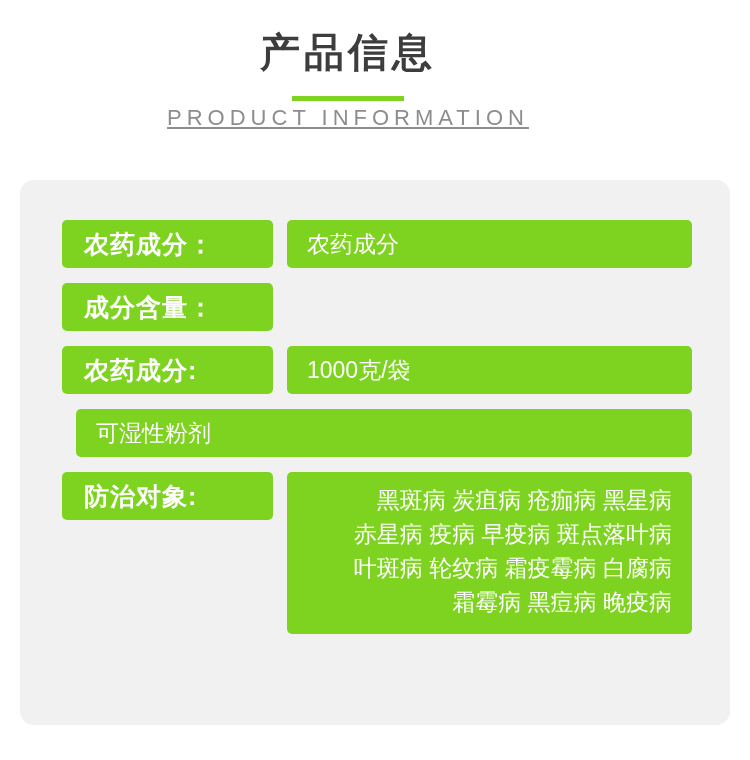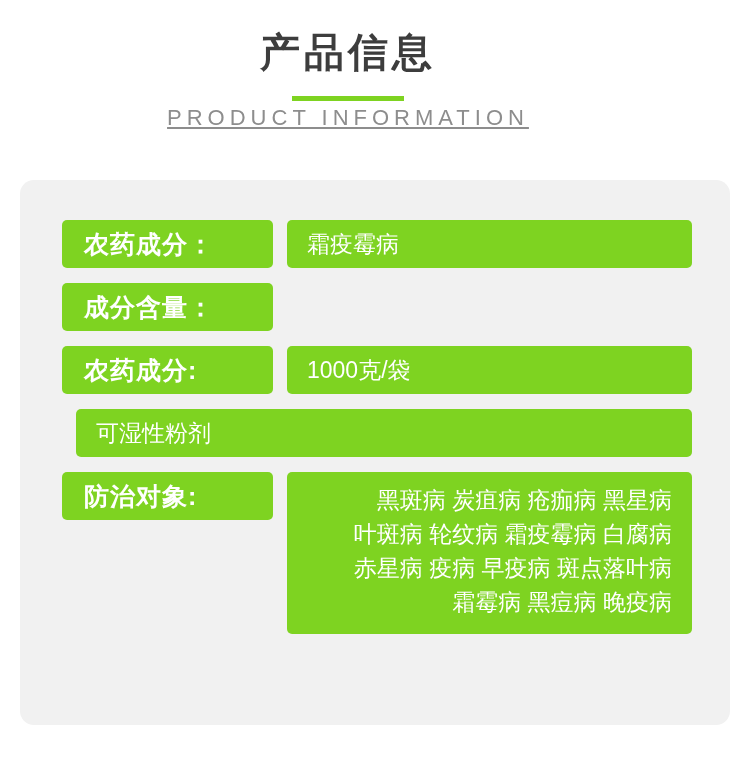--- a/index.html
+++ b/index.html
@@ -126,42 +126,42 @@
     <div class="header-title">产品信息</div>
     <div class="header-rule"></div>
     <div class="header-sub">PRODUCT INFORMATION</div>
   </div>
 
   <div class="card">
     <div class="rows">
 
       <div class="row">
         <div class="row-label">农药成分：</div>
-        <div class="row-value">霜疫霉病</div>
+        <div class="row-value">农药成分</div>
       </div>
 
       <div class="row">
         <div class="row-label">成分含量：</div>
       </div>
 
       <div class="row">
         <div class="row-label">农药成分:</div>
         <div class="row-value">1000克/袋</div>
       </div>
 
       <div class="row">
         <div class="row-value">可湿性粉剂</div>
       </div>
 
       <div class="row">
         <div class="row-label">防治对象:</div>
         <div class="row-value multiline">
           <span class="vline">黑斑病 炭疽病 疮痂病 黑星病</span>
+          <span class="vline">赤星病 疫病 早疫病 斑点落叶病</span>
           <span class="vline">叶斑病 轮纹病 霜疫霉病 白腐病</span>
-          <span class="vline">赤星病 疫病 早疫病 斑点落叶病</span>
           <span class="vline">霜霉病 黑痘病 晚疫病</span>
         </div>
       </div>
 
     </div>
   </div>
 
 </div>
 
 </body></html>

